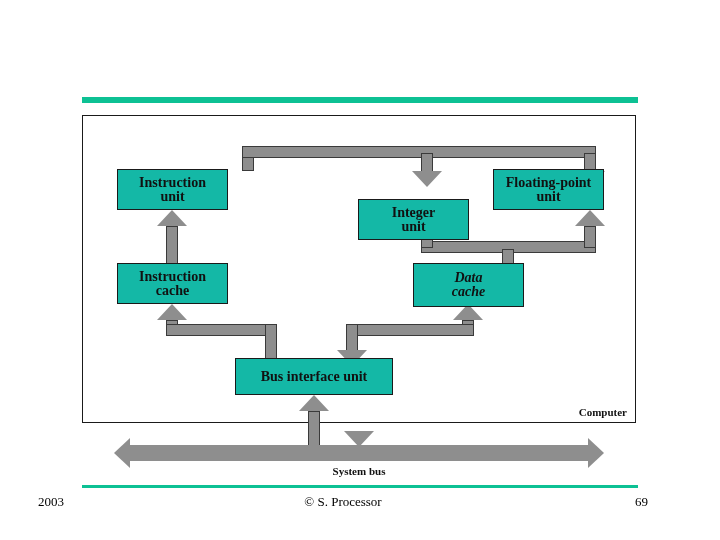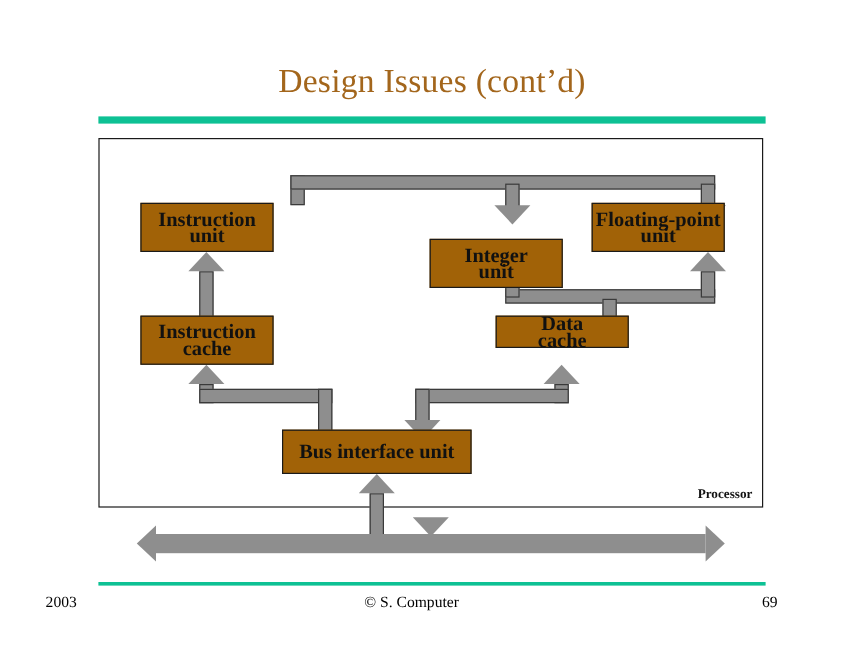--- a/index.html
+++ b/index.html
@@ -72,28 +72,28 @@
     width: 554px;
     height: 308px;
     border: 1px solid #1a1a1a;
     box-sizing: border-box;
     background: #ffffff;
   }
 
   .unit-box {
     position: absolute;
     border: 1px solid #1a1a1a;
-    background: #a16207;
+    background: #14b8a6;
     box-sizing: border-box;
     display: flex;
     flex-direction: column;
     align-items: center;
     justify-content: center;
     font-family: "Liberation Serif", "DejaVu Serif", serif;
-    font-size: 17px;
+    font-size: 14px;
     font-weight: bold;
     color: #111111;
     line-height: 14px;
     text-align: center;
     z-index: 4;
   }
   .unit-box span { display: block; white-space: nowrap; }
 
   
   .bus {
@@ -185,27 +185,26 @@
     font-size: 11.5px;
     color: #000000;
     white-space: nowrap;
   }
 </style>
 </head>
 <body>
 
 <div id="slide">
 
-  <div id="slide-title">Design Issues (cont’d)</div>
   <div id="title-rule"></div>
 
   <div id="diagram">
 
     <div id="processor-frame">
-      <div id="processor-label">Processor</div>
+      <div id="processor-label">Computer</div>
     </div>
 
     <div class="bus" style="left:160px; top:33px; width:12px; height:25px;"></div>
 
     <div class="bus" style="left:160px; top:33px; width:354px; height:12px;"></div>
 
     <div class="bus" style="left:339px; top:40px; width:12px; height:22px;"></div>
     <div class="head head-down" style="left:330px; top:58px;"></div>
 
     <div class="bus" style="left:502px; top:40px; width:12px; height:22px;"></div>
@@ -238,21 +237,21 @@
     <div class="head head-up" style="left:493px; top:97px;"></div>
 
     <div class="bus" style="left:420px; top:136px; width:12px; height:22px;"></div>
     <div class="head head-down" style="left:411px; top:154px;"></div>
 
     <div class="unit-box" style="left:35px; top:150px; width:111px; height:41px;">
       <span>Instruction</span>
       <span>cache</span>
     </div>
 
-    <div class="unit-box" style="left:331px; top:150px; width:111px; height:27px;">
+    <div class="unit-box" style="left:331px; top:150px; width:111px; height:44px;font-style:italic;">
       <span>Data</span>
       <span>cache</span>
     </div>
 
     <div class="head head-up" style="left:75px; top:191px;"></div>
     <div class="bus" style="left:84px; top:207px; width:12px; height:16px;"></div>
     <div class="bus" style="left:84px; top:211px; width:111px; height:12px;"></div>
     <div class="bus" style="left:183px; top:211px; width:12px; height:40px;"></div>
 
     <div class="head head-up" style="left:371px; top:191px;"></div>
@@ -267,25 +266,26 @@
 
     <div class="bus" style="left:226px; top:298px; width:12px; height:40px;"></div>
     <div class="head head-up" style="left:217px; top:282px;"></div>
 
     <div class="head head-down" style="left:262px; top:318px;"></div>
 
     <div class="bus nob" style="left:48px; top:332px; width:458px; height:16px; background:#8E8E8E;"></div>
     <div class="head head-left" style="left:32px; top:325px;"></div>
     <div class="head head-right" style="left:506px; top:325px;"></div>
 
+    <div id="system-bus-label">System bus</div>
 
   </div>
 
   <div id="footer-rule"></div>
 
   <div id="footer-row">
     <div id="footer-year">2003</div>
-    <div id="footer-center">© S. Computer</div>
+    <div id="footer-center">© S. Processor</div>
     <div id="footer-page">69</div>
   </div>
 
 
 </div>
 
 </body></html>

